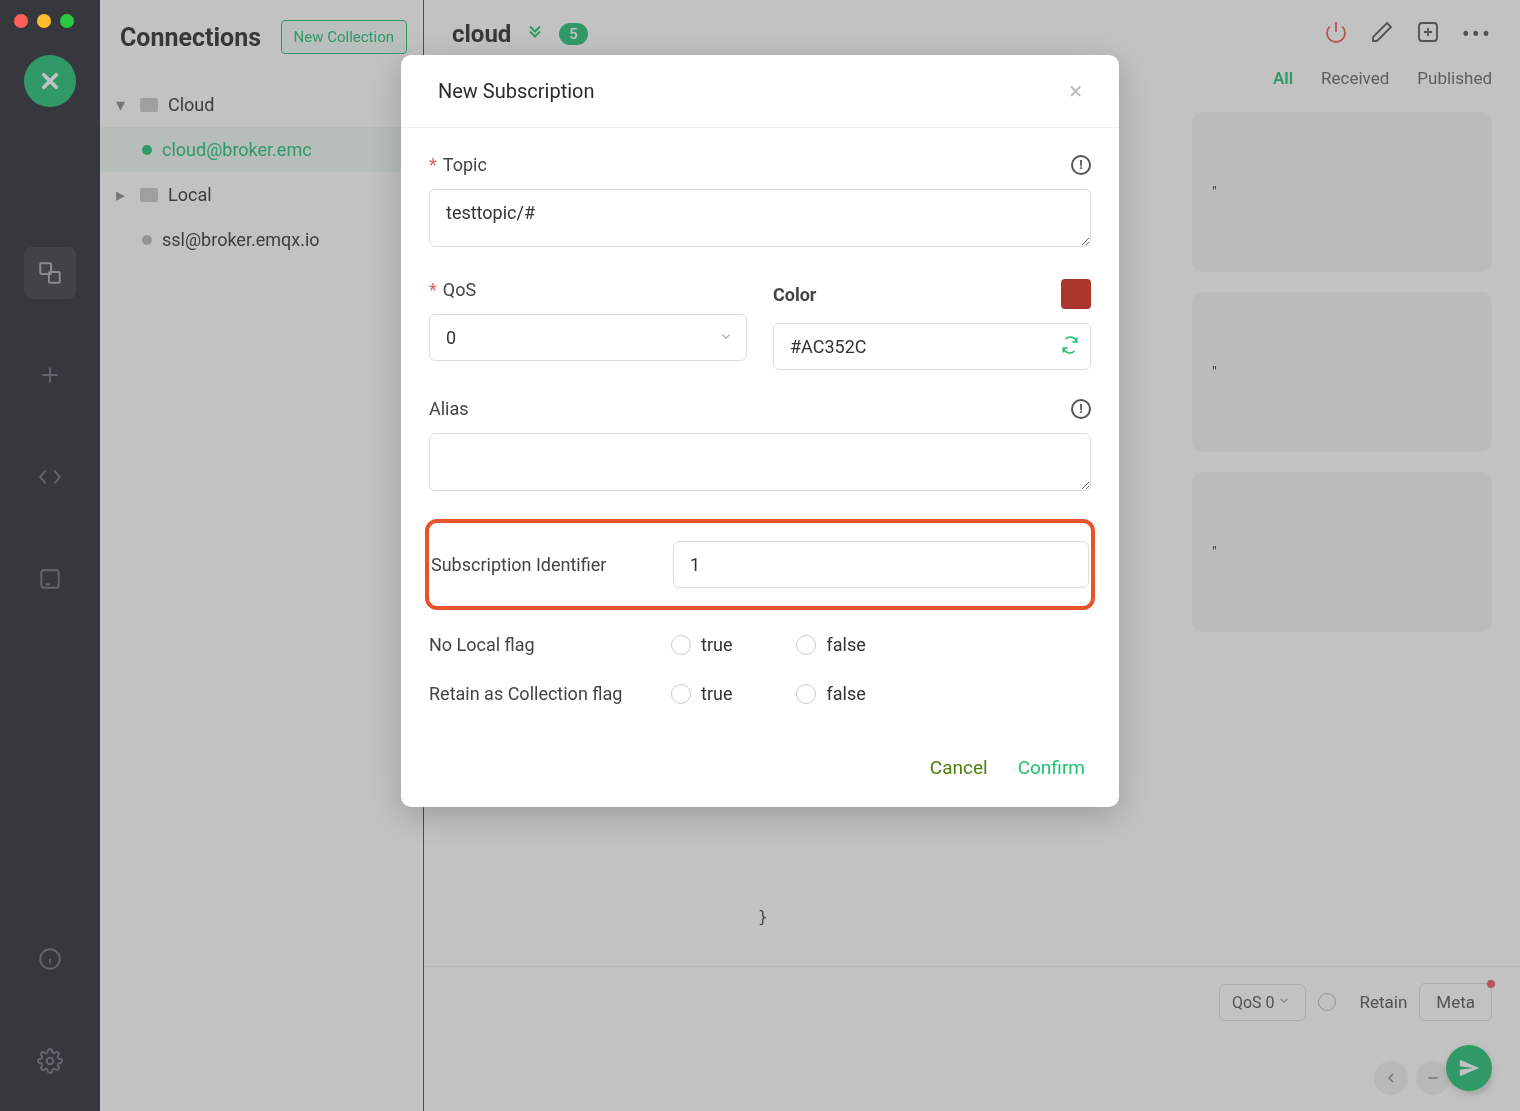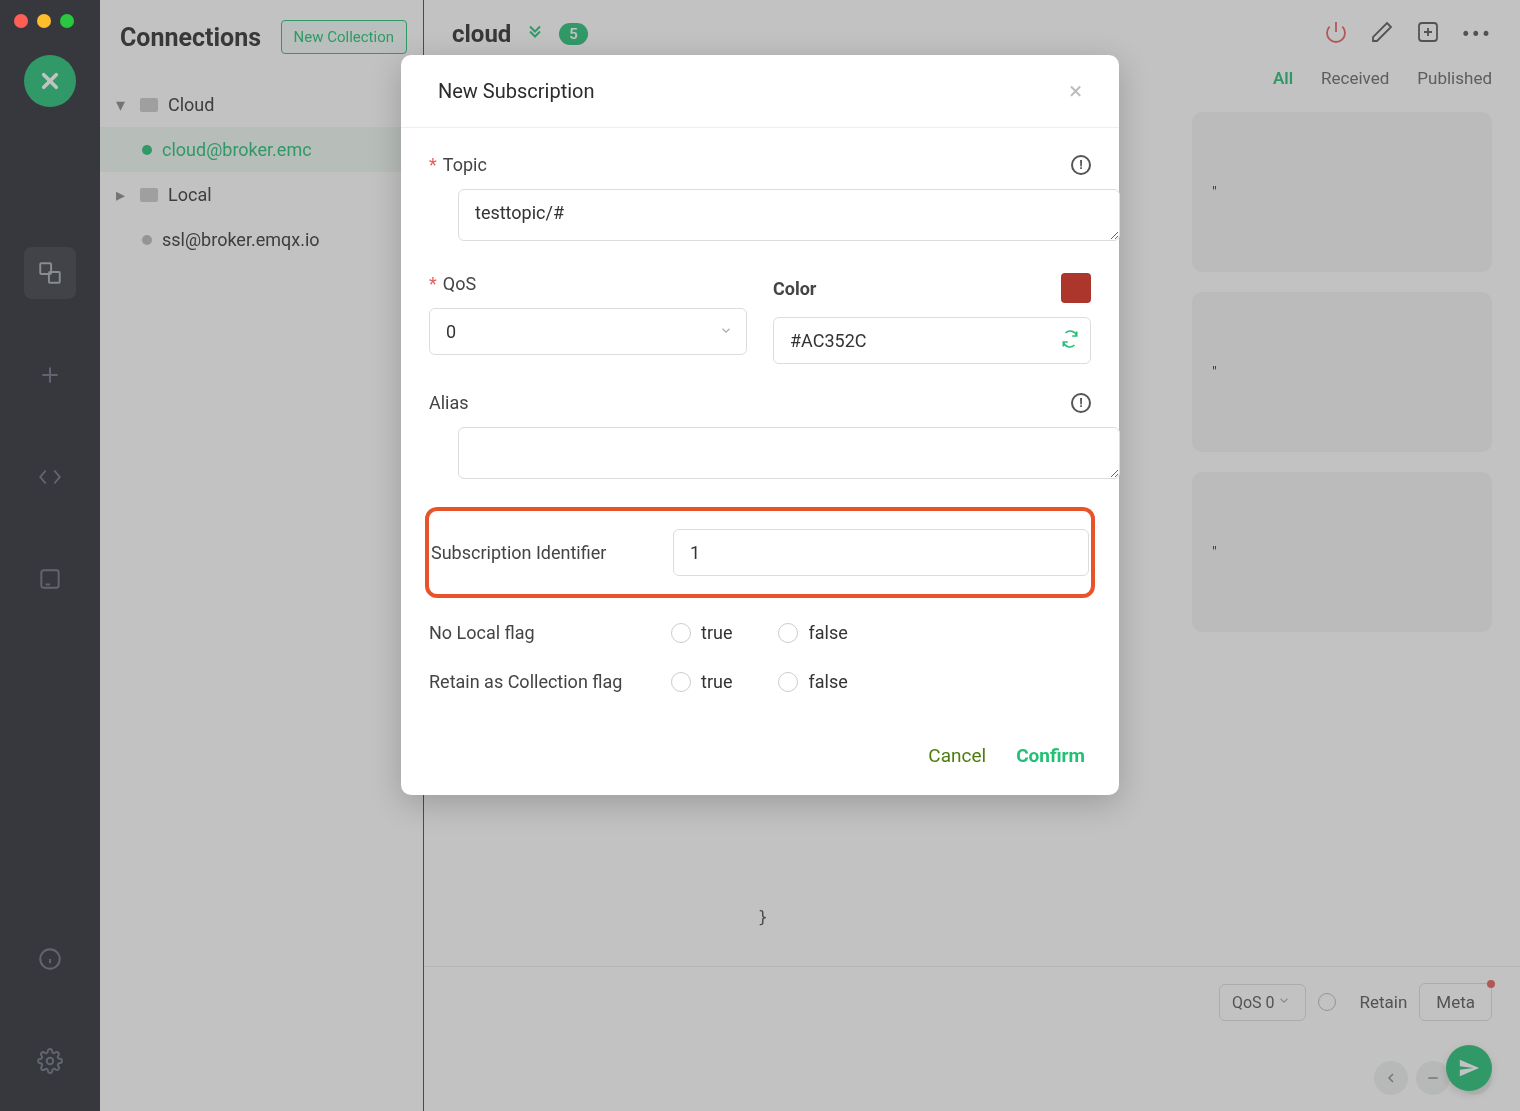--- a/index.html
+++ b/index.html
@@ -79,42 +79,42 @@
 .modal-title { font-size: 20px; color: #2c2c2c; }
 .close-x { font-size: 24px; color: #bbb; }
 .modal-body { padding: 26px 28px 6px; }
 .form-group { margin-bottom: 28px; }
 .form-label { display: flex; align-items: center; gap: 6px; font-size: 18px; color: #444; margin-bottom: 14px; }
 .req-star { color: #e95b5b; }
 .info-icon { margin-left: auto; width: 20px; height: 20px; border: 2px solid #555; border-radius: 50%; display: flex; align-items: center; justify-content: center; font-size: 13px; color: #555; font-weight: 700; }
 .text-input, .textarea-input, .select-input {
   width: 100%; border: 1px solid #dcdcdc; border-radius: 6px; padding: 12px 16px; font-size: 18px; color: #333; background: #fff;
 }
-.textarea-input { resize: both; height: 52px; margin-left: 29px; }
+.textarea-input { resize: both; height: 58px; }
 .row-2 { display: flex; gap: 26px; }
 .row-2 > div { flex: 1; }
 .select-input { position: relative; }
 .select-chevron { position: absolute; right: 14px; top: 50%; transform: translateY(-50%); color: #aaa; }
 .select-chevron svg { width: 14px; height: 14px; stroke: currentColor; fill: none; stroke-width: 2; }
 .color-label-row { display: flex; align-items: center; justify-content: space-between; margin-bottom: 14px; font-weight: bold; }
 .color-swatch { width: 30px; height: 30px; border-radius: 4px; }
 .color-refresh { position: absolute; right: 12px; top: 50%; transform: translateY(-50%); color: #21c074; }
 .color-refresh svg { width: 18px; height: 18px; stroke: currentColor; fill: none; stroke-width: 2; }
 
 .highlight-box { border: 4px solid #e8532a; border-radius: 12px; padding: 18px 2px; margin: -4px -4px 24px -4px; }
 .row-inline { display: flex; align-items: center; gap: 24px; }
 .row-inline .label-col { flex: 0 0 218px; font-size: 18px; color: #444; }
 .row-inline .field-col { flex: 1; }
-.radio-group { display: flex; gap: 46px; }
+.radio-group { display: flex; gap: 64px; }
 .radio-item { display: flex; align-items: center; gap: 10px; font-size: 18px; color: #333; }
 .radio-circle { width: 20px; height: 20px; border: 1.6px solid #ccc; border-radius: 50%; }
 
 .modal-footer { display: flex; justify-content: flex-end; gap: 30px; padding: 18px 34px 28px; }
 .btn-cancel { font-size: 19px; color: #4d7c0f; background: none; border: none; }
-.btn-confirm { font-size: 19px; color: #21c074; background: none; border: none; font-weight: 700; }
+.btn-confirm { font-size: 19px; color: #21c074; background: none; border: none; font-weight: 400; }
 
 .select-wrap { position: relative; }
 </style>
 </head>
 <body>
 
 <div class="app">
   <div class="traffic-lights">
     <div class="tl tl-red"></div>
     <div class="tl tl-yellow"></div>

